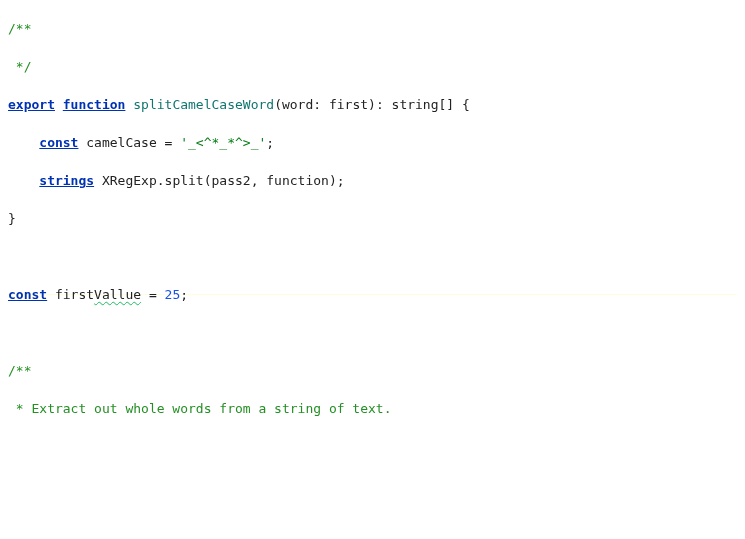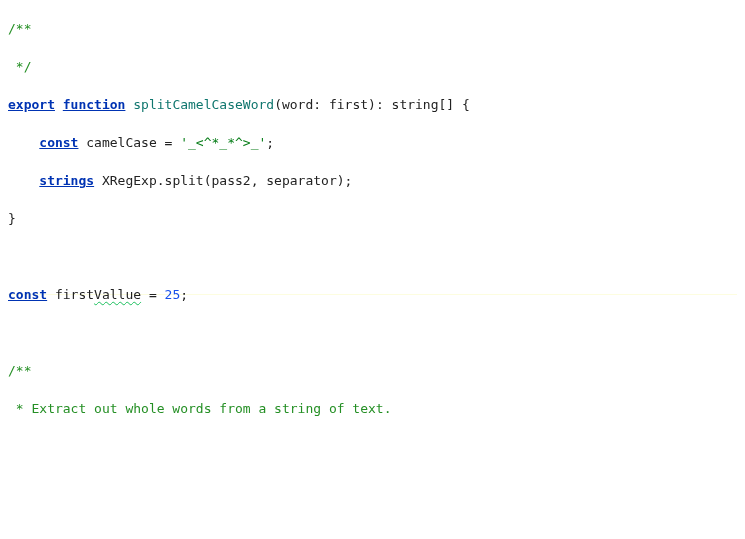--- a/index.html
+++ b/index.html
@@ -38,21 +38,21 @@
   }
 </style>
 </head>
 <body>
 
 <div class="editor">
 <div class="line"><span class="c">/**</span></div>
 <div class="line"><span class="c"> */</span></div>
 <div class="line"><span class="kw">export</span><span class="p"> </span><span class="kw">function</span><span class="p"> </span><span class="fn">splitCamelCaseWord</span><span class="p">(</span><span class="p">word</span><span class="p">: </span><span class="p">first</span><span class="p">): </span><span class="p">string[]</span><span class="p"> {</span></div>
 <div class="line"><span class="p">    </span><span class="kw">const</span><span class="p"> camelCase = </span><span class="s">'_&lt;^*_*^&gt;_'</span><span class="p">;</span></div>
-<div class="line"><span class="p">    </span><span class="kw">strings</span><span class="p"> XRegExp.split(pass2, separator);</span></div>
+<div class="line"><span class="p">    </span><span class="kw">strings</span><span class="p"> XRegExp.split(pass2, function);</span></div>
 <div class="line"><span class="p">}</span></div>
 <div class="line"></div>
 <div class="line hl"><span class="kw">const</span><span class="p"> first</span><span class="p typo">Vallue</span><span class="p"> = </span><span class="n">25</span><span class="p">;</span></div>
 <div class="line"></div>
 <div class="line"><span class="c">/**</span></div>
 <div class="line"><span class="c"> * Extract out whole words from a string of text.</span></div>
 
 
 
 

